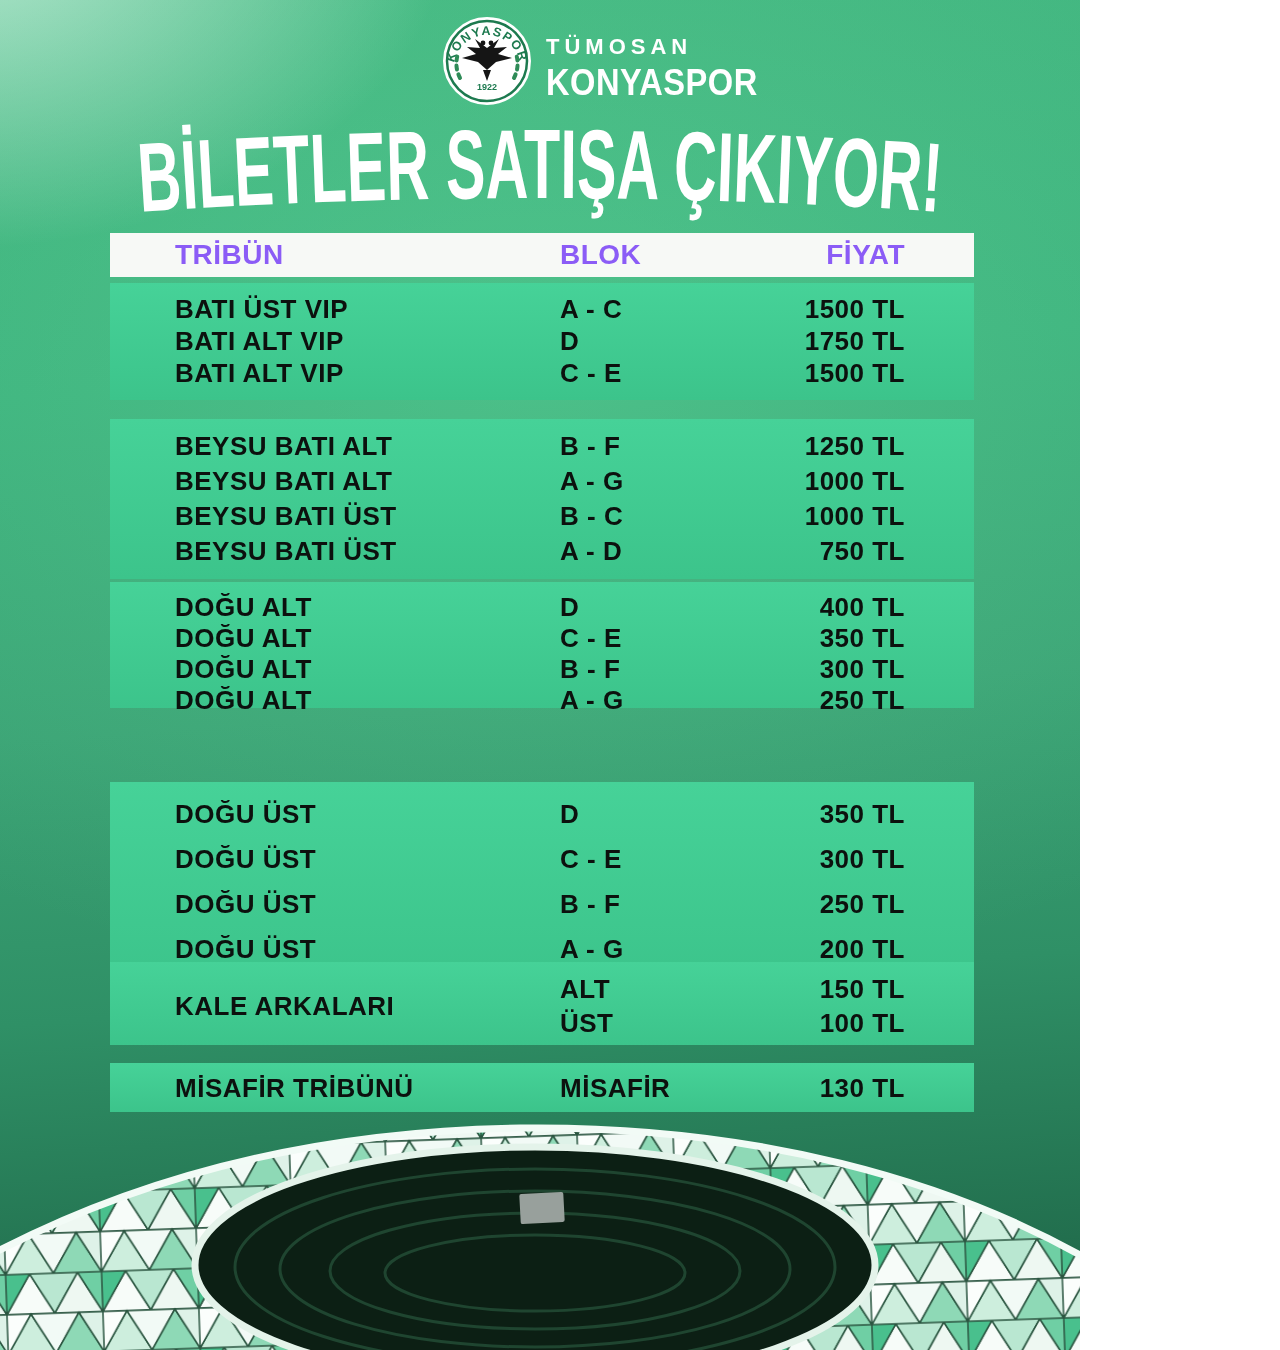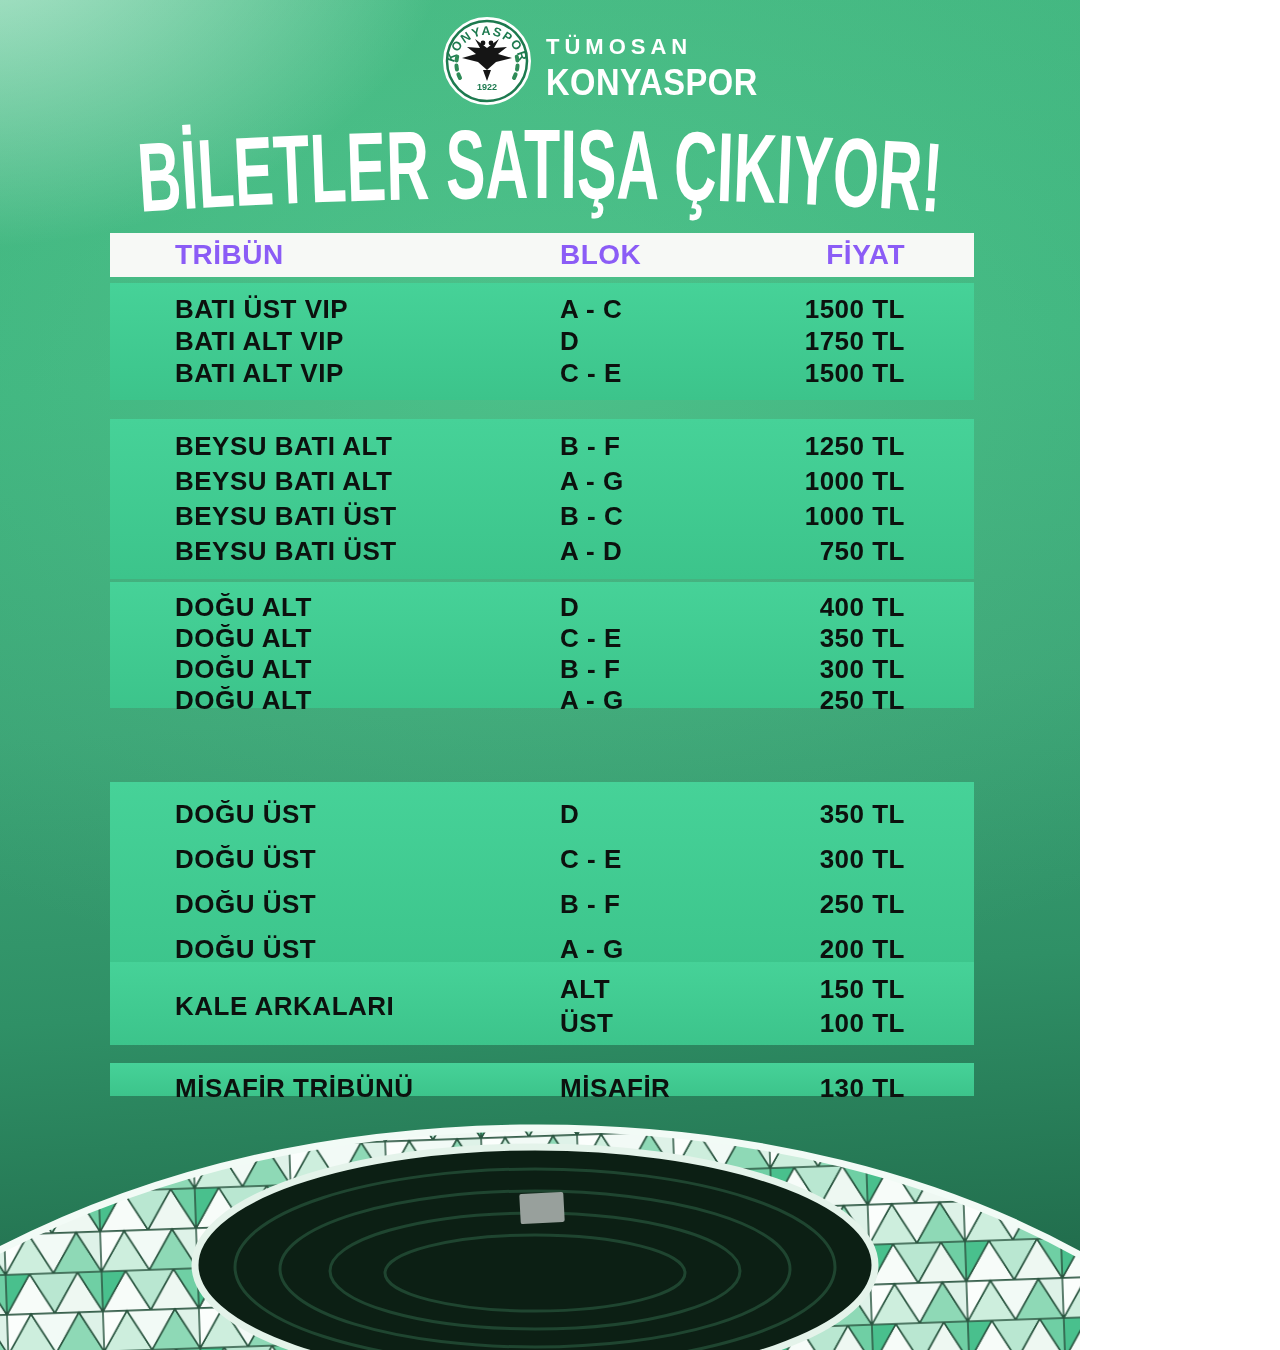--- a/index.html
+++ b/index.html
@@ -189,21 +189,21 @@
           <div>ALT</div>
           <div>ÜST</div>
         </div>
         <div class="c-fiyat stack">
           <div>150 TL</div>
           <div>100 TL</div>
         </div>
       </div>
     </div>
 
-    <div class="block" style="top:1063px; height:33px;">
+    <div class="block" style="top:1063px; height:49px;">
       <div class="trow">
         <div class="c-tribun">MİSAFİR TRİBÜNÜ</div>
         <div class="c-blok">MİSAFİR</div>
         <div class="c-fiyat">130 TL</div>
       </div>
     </div>
 
     <svg class="stadium-svg" viewBox="0 0 1080 235">
       <defs>
         <pattern id="mesh" width="96" height="80" patternUnits="userSpaceOnUse" patternTransform="rotate(-2)">

